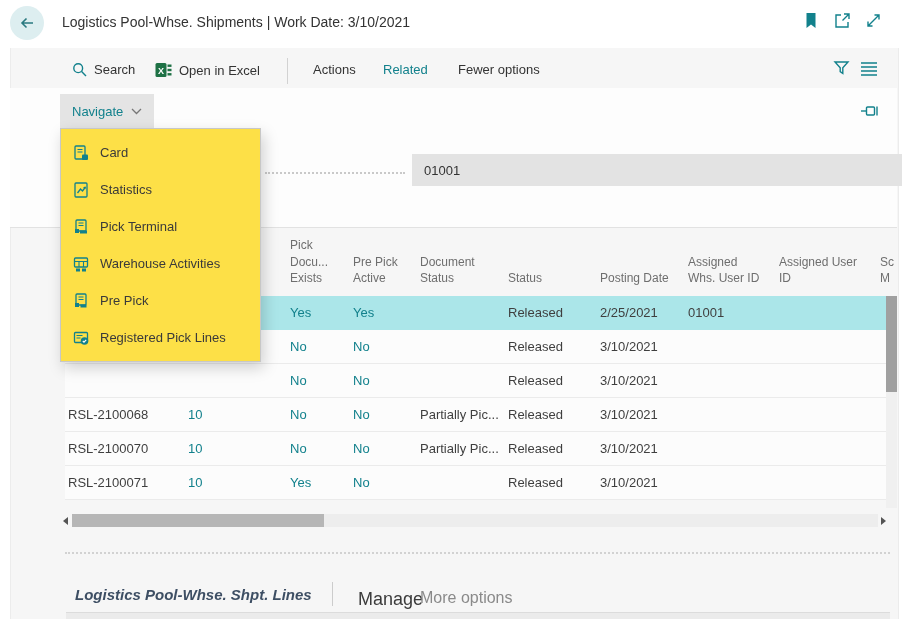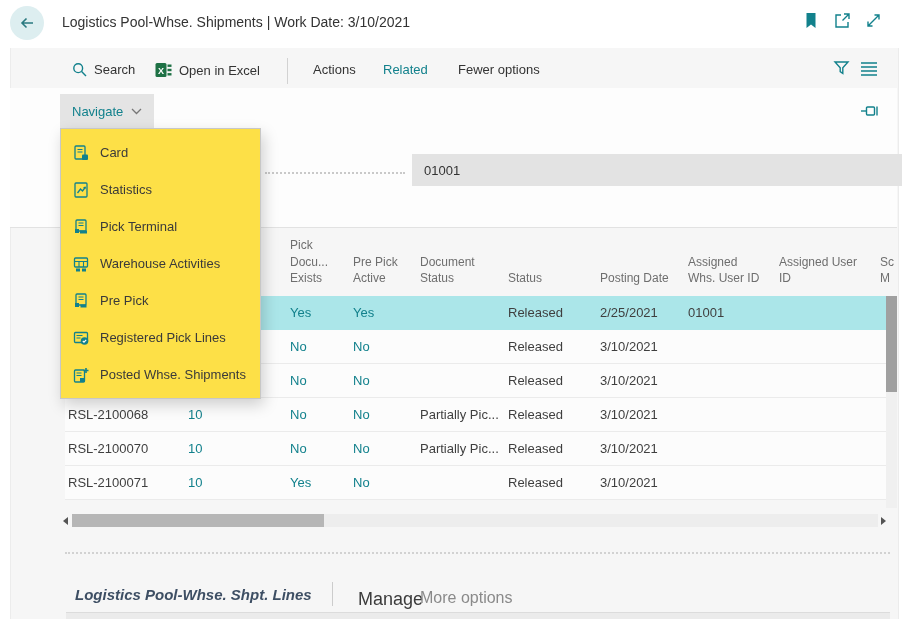--- a/index.html
+++ b/index.html
@@ -313,26 +313,15 @@
       <span class="mi-icon">
         <svg width="16" height="16" viewBox="0 0 16 16">
             <rect x="1.5" y="2.5" width="13" height="10" rx="1" fill="none" stroke="#12818c" stroke-width="1.3"></rect>
             <path d="M3.5 5.5h6M3.5 8h4" stroke="#12818c" stroke-width="1"></path>
             <circle cx="11.5" cy="11" r="3.8" fill="#12818c"></circle>
             <path d="M9.8 11l1.2 1.2 2.2-2.4" fill="none" stroke="#fff" stroke-width="1.1"></path>
           </svg>
       </span>
       <span>Registered Pick Lines</span>
     </div>
-    <div class="menu-item">
-      <span class="mi-icon">
-        <svg width="16" height="16" viewBox="0 0 16 16">
-            <rect x="1.5" y="3" width="10" height="12" rx="1" fill="none" stroke="#12818c" stroke-width="1.3"></rect>
-            <path d="M3.5 6h5M3.5 8.5h5" stroke="#12818c" stroke-width="1"></path>
-            <path d="M13 1v5M10.5 3.5h5" stroke="#12818c" stroke-width="1.6"></path>
-            <rect x="7" y="11" width="5" height="4" fill="#12818c"></rect>
-          </svg>
-      </span>
-      <span>Posted Whse. Shipments</span>
-    </div>
   </div>
 
 </div>
 
 </body></html>

